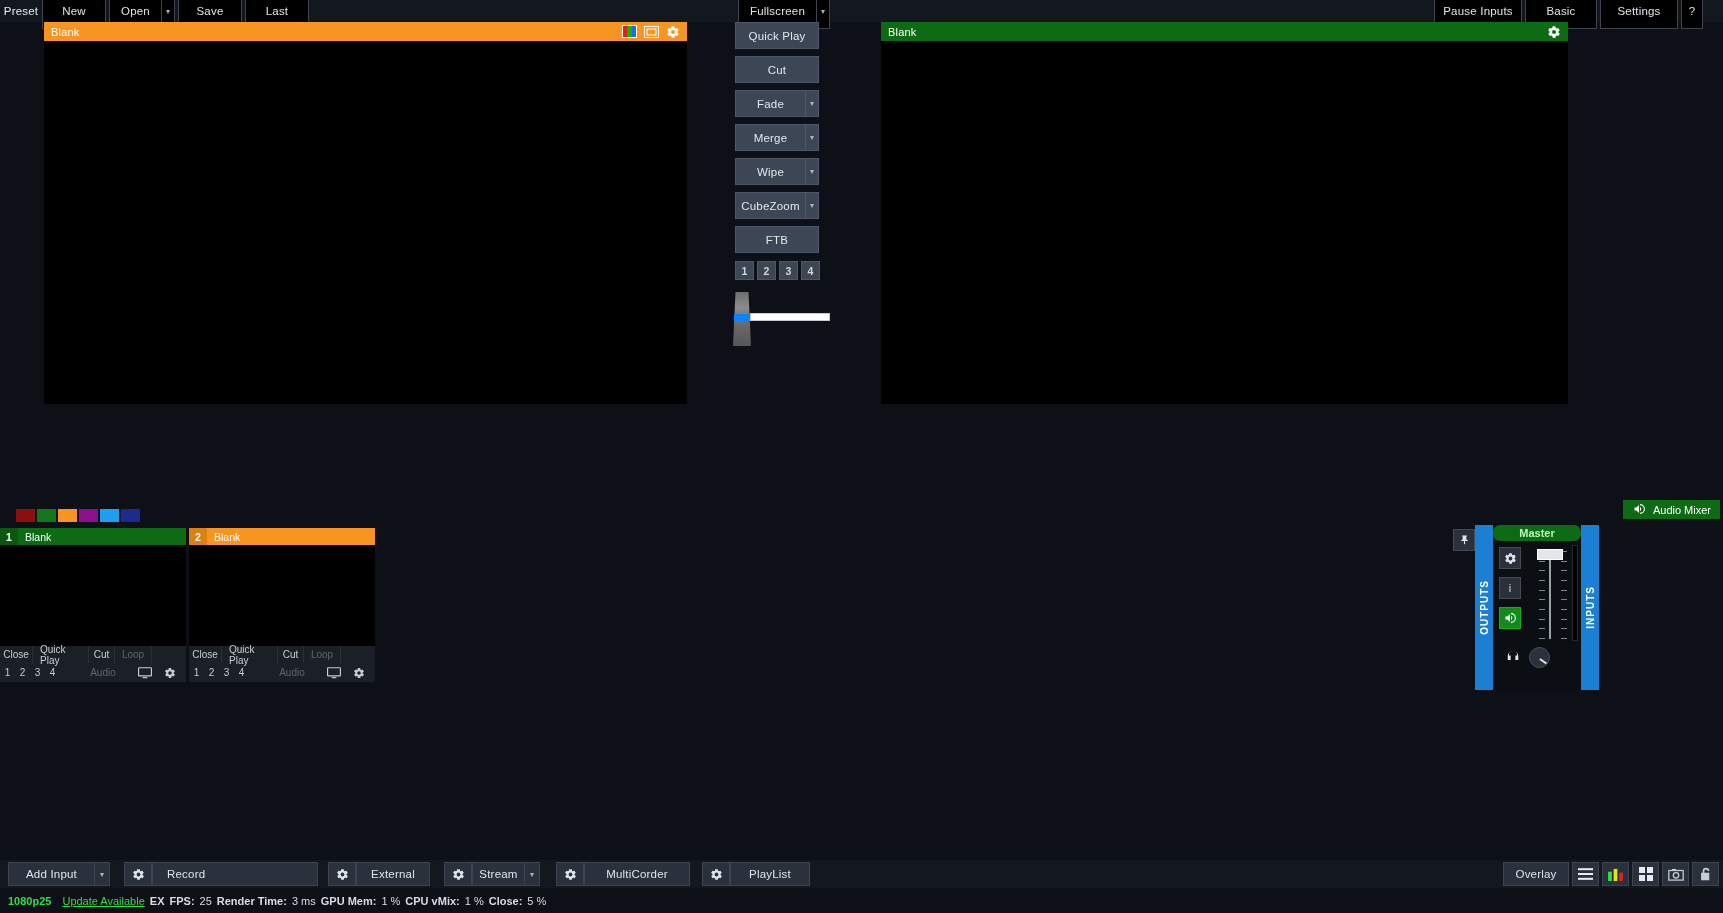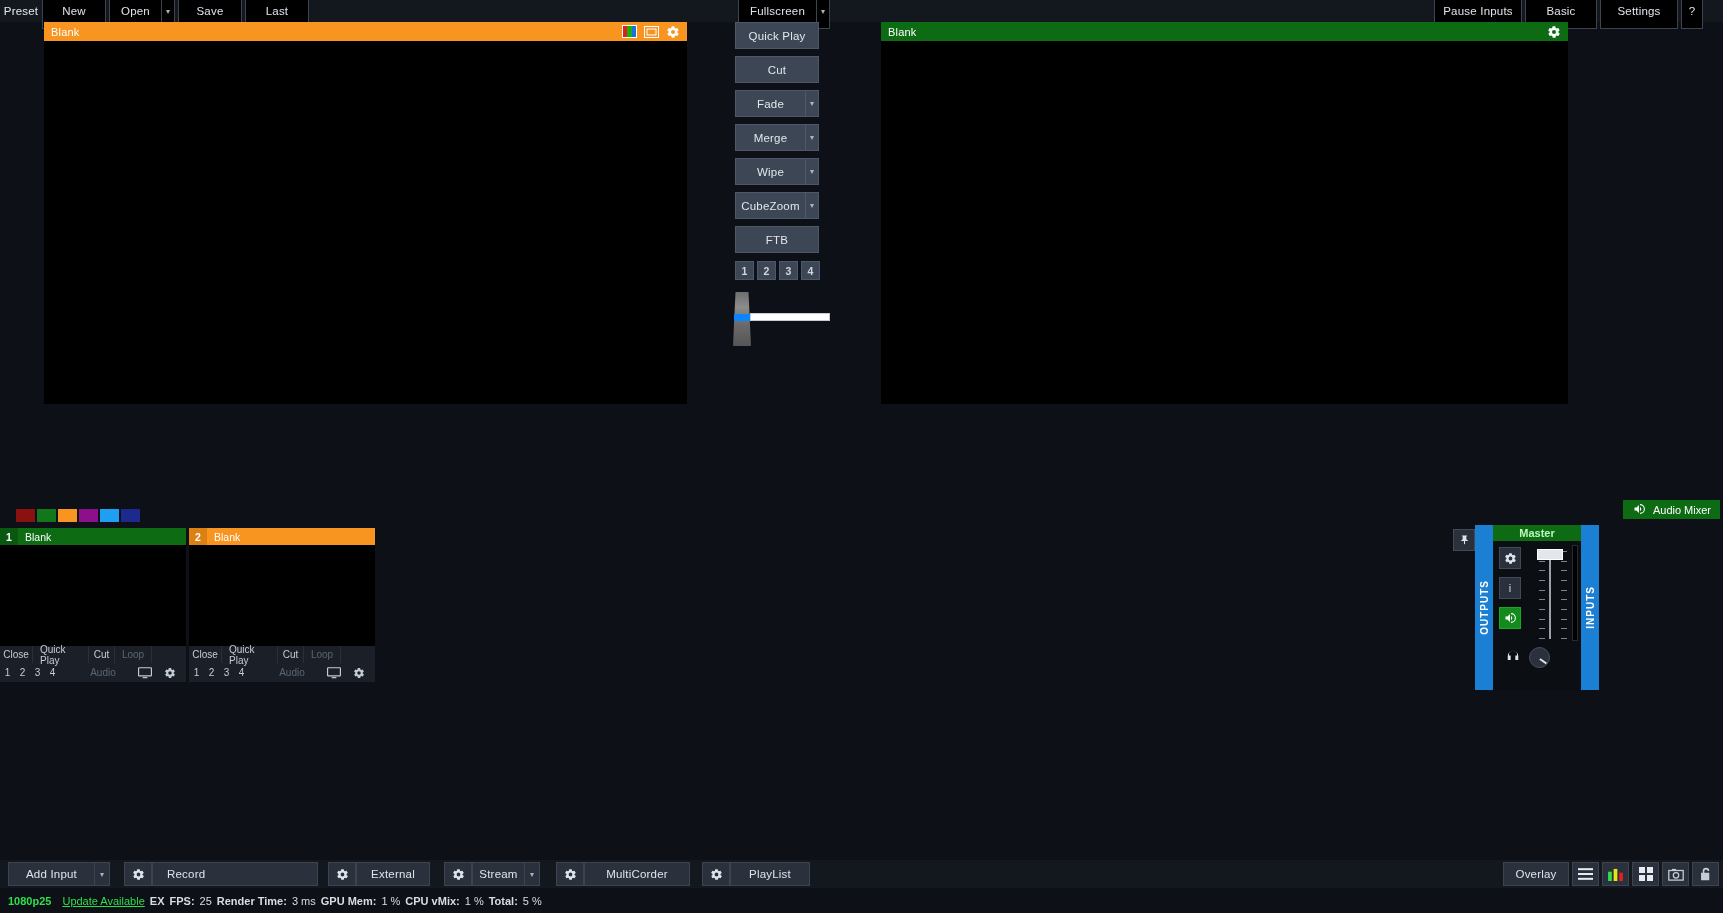--- a/index.html
+++ b/index.html
@@ -160,21 +160,21 @@
   }
   .mixer-side {
     width: 18px; background: #1b7fd4; color: #fff; font-size: 10px;
     font-weight: bold; letter-spacing: 1px; display: flex; align-items: center;
     justify-content: center; cursor: pointer;
   }
   .mixer-side span { writing-mode: vertical-rl; transform: rotate(180deg); }
   .mixer-body { width: 88px; background: #0b0e13; position: relative; }
   .mixer-title {
     height: 16px; background: #0d6b14; color: #b8f7be; font-size: 11px;
-    font-weight: bold; display: flex; align-items: center; justify-content: center;
+    font-weight: bold; display: flex; align-items: center; justify-content: center; border-radius: 7px;
   }
   .mixer-inner { display: flex; padding: 6px 0 0 6px; }
   .mixer-btns { display: flex; flex-direction: column; gap: 8px; }
   .mb {
     width: 22px; height: 22px; background: #2b313c; border: 1px solid #434a56;
     display: flex; align-items: center; justify-content: center; cursor: pointer;
     font-size: 11px; color: #cfd6de;
   }
   .mb.on { background: #148a1c; border-color: #19a822; }
   .fader-zone { position: relative; width: 48px; height: 96px; margin-left: 6px; }
@@ -582,15 +582,15 @@
   <span class="st-upd">Update Available</span>
   <span class="st-k">EX</span>
   <span class="st-k">FPS:</span>
   <span class="st-v">25</span>
   <span class="st-k">Render Time:</span>
   <span class="st-v">3 ms</span>
   <span class="st-k">GPU Mem:</span>
   <span class="st-v">1 %</span>
   <span class="st-k">CPU vMix:</span>
   <span class="st-v">1 %</span>
-  <span class="st-k">Total:</span>
+  <span class="st-k">Close:</span>
   <span class="st-v">5 %</span>
 </div>
 
 </body></html>

